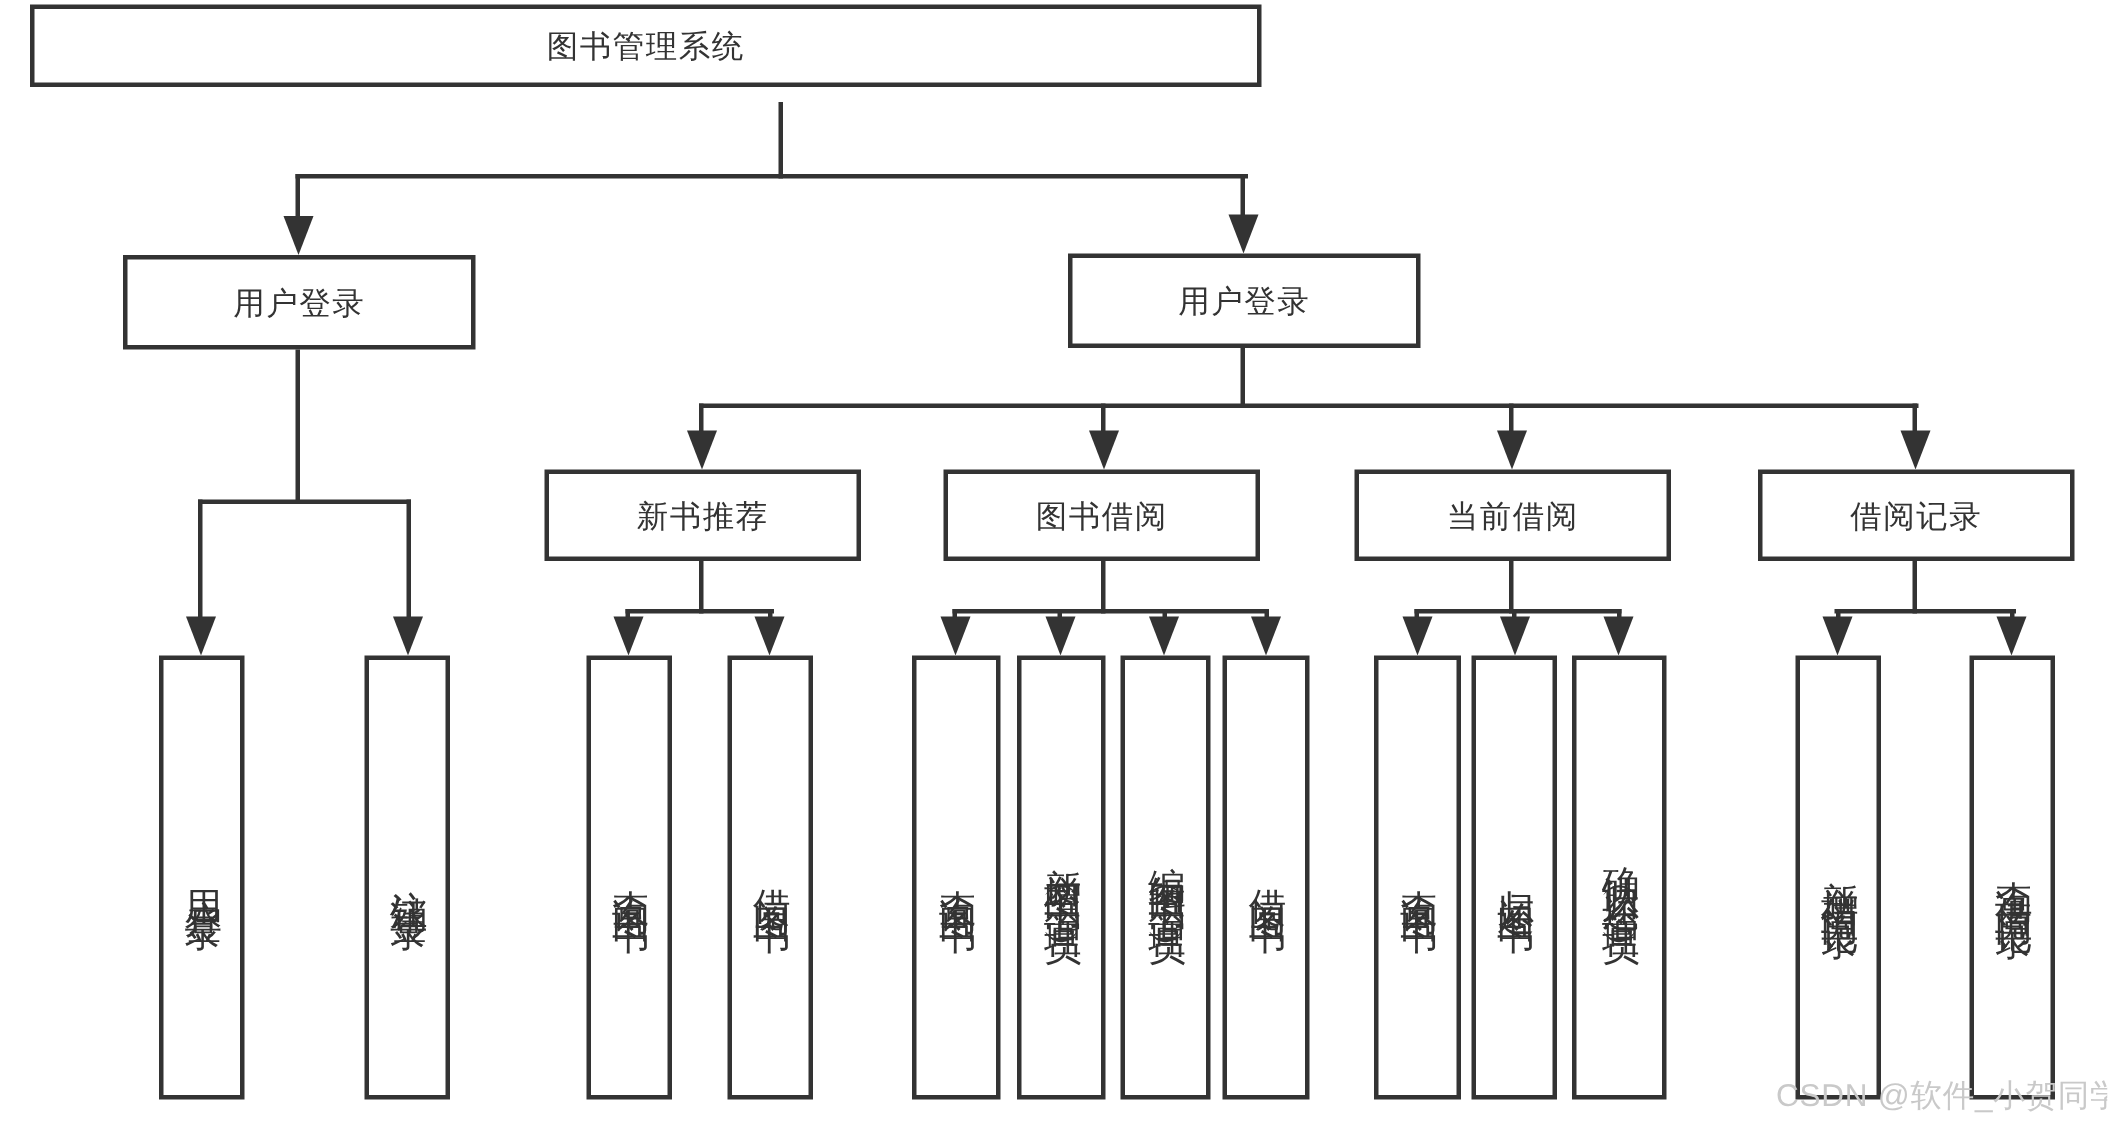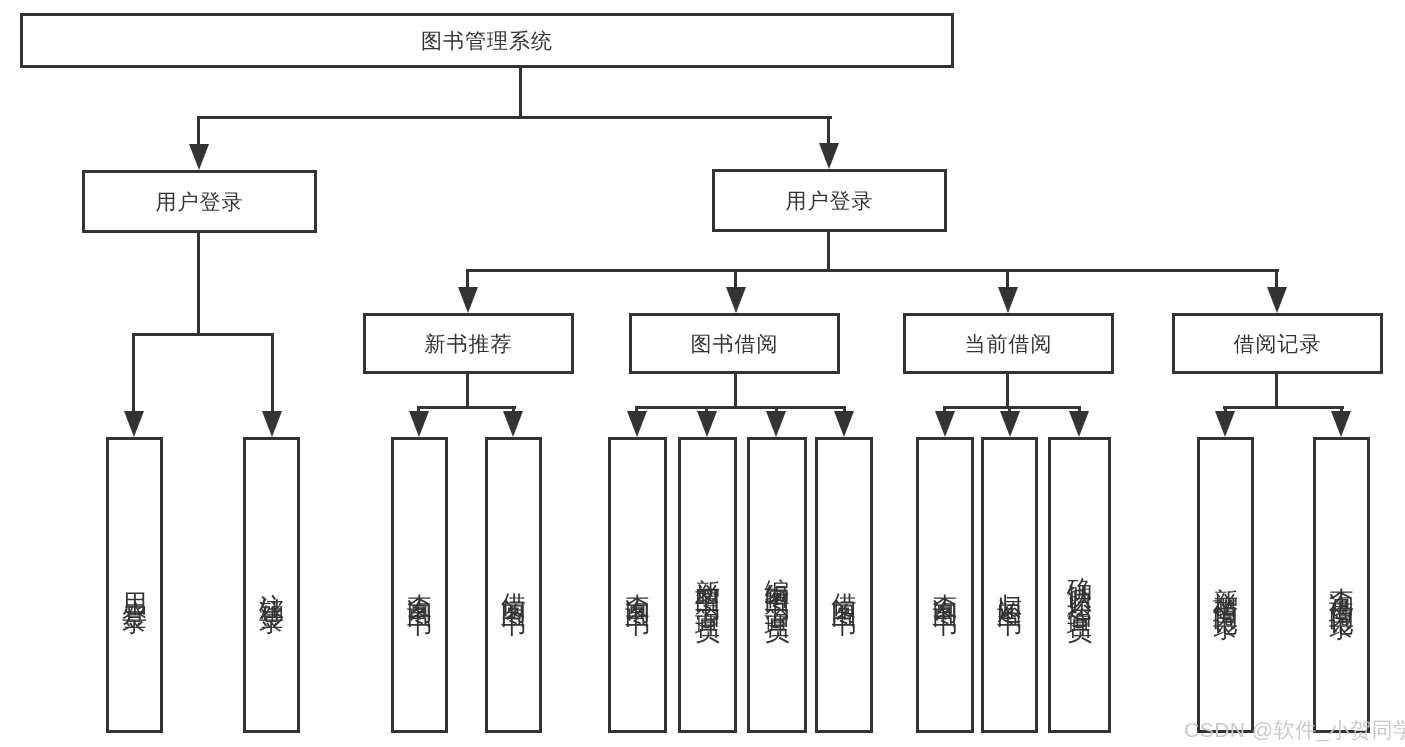--- a/index.html
+++ b/index.html
@@ -25,21 +25,21 @@
   .watermark{
     position:absolute;left:1184px;top:716px;font-size:21px;color:#c9c9c9;
     white-space:nowrap;z-index:5;letter-spacing:0.5px;
   }
 </style>
 </head>
 <body>
 
 <div class="stage">
 
-  <div class="box" style="left:20px;top:13px;width:934px;height:55px">
+  <div class="box" style="left:20px;top:3px;width:821px;height:55px">
     <span class="lbl">图书管理系统</span>
   </div>
 
   <div class="ln" style="left:519px;top:68px;width:3px;height:51px"></div>
   <div class="ln" style="left:197px;top:116px;width:635px;height:3px"></div>
   <div class="ln" style="left:197px;top:116px;width:3px;height:34px"></div>
   <div class="ar" style="left:189px;top:144px"></div>
   <div class="ln" style="left:827px;top:116px;width:3px;height:34px"></div>
   <div class="ar" style="left:819px;top:143px"></div>
 

